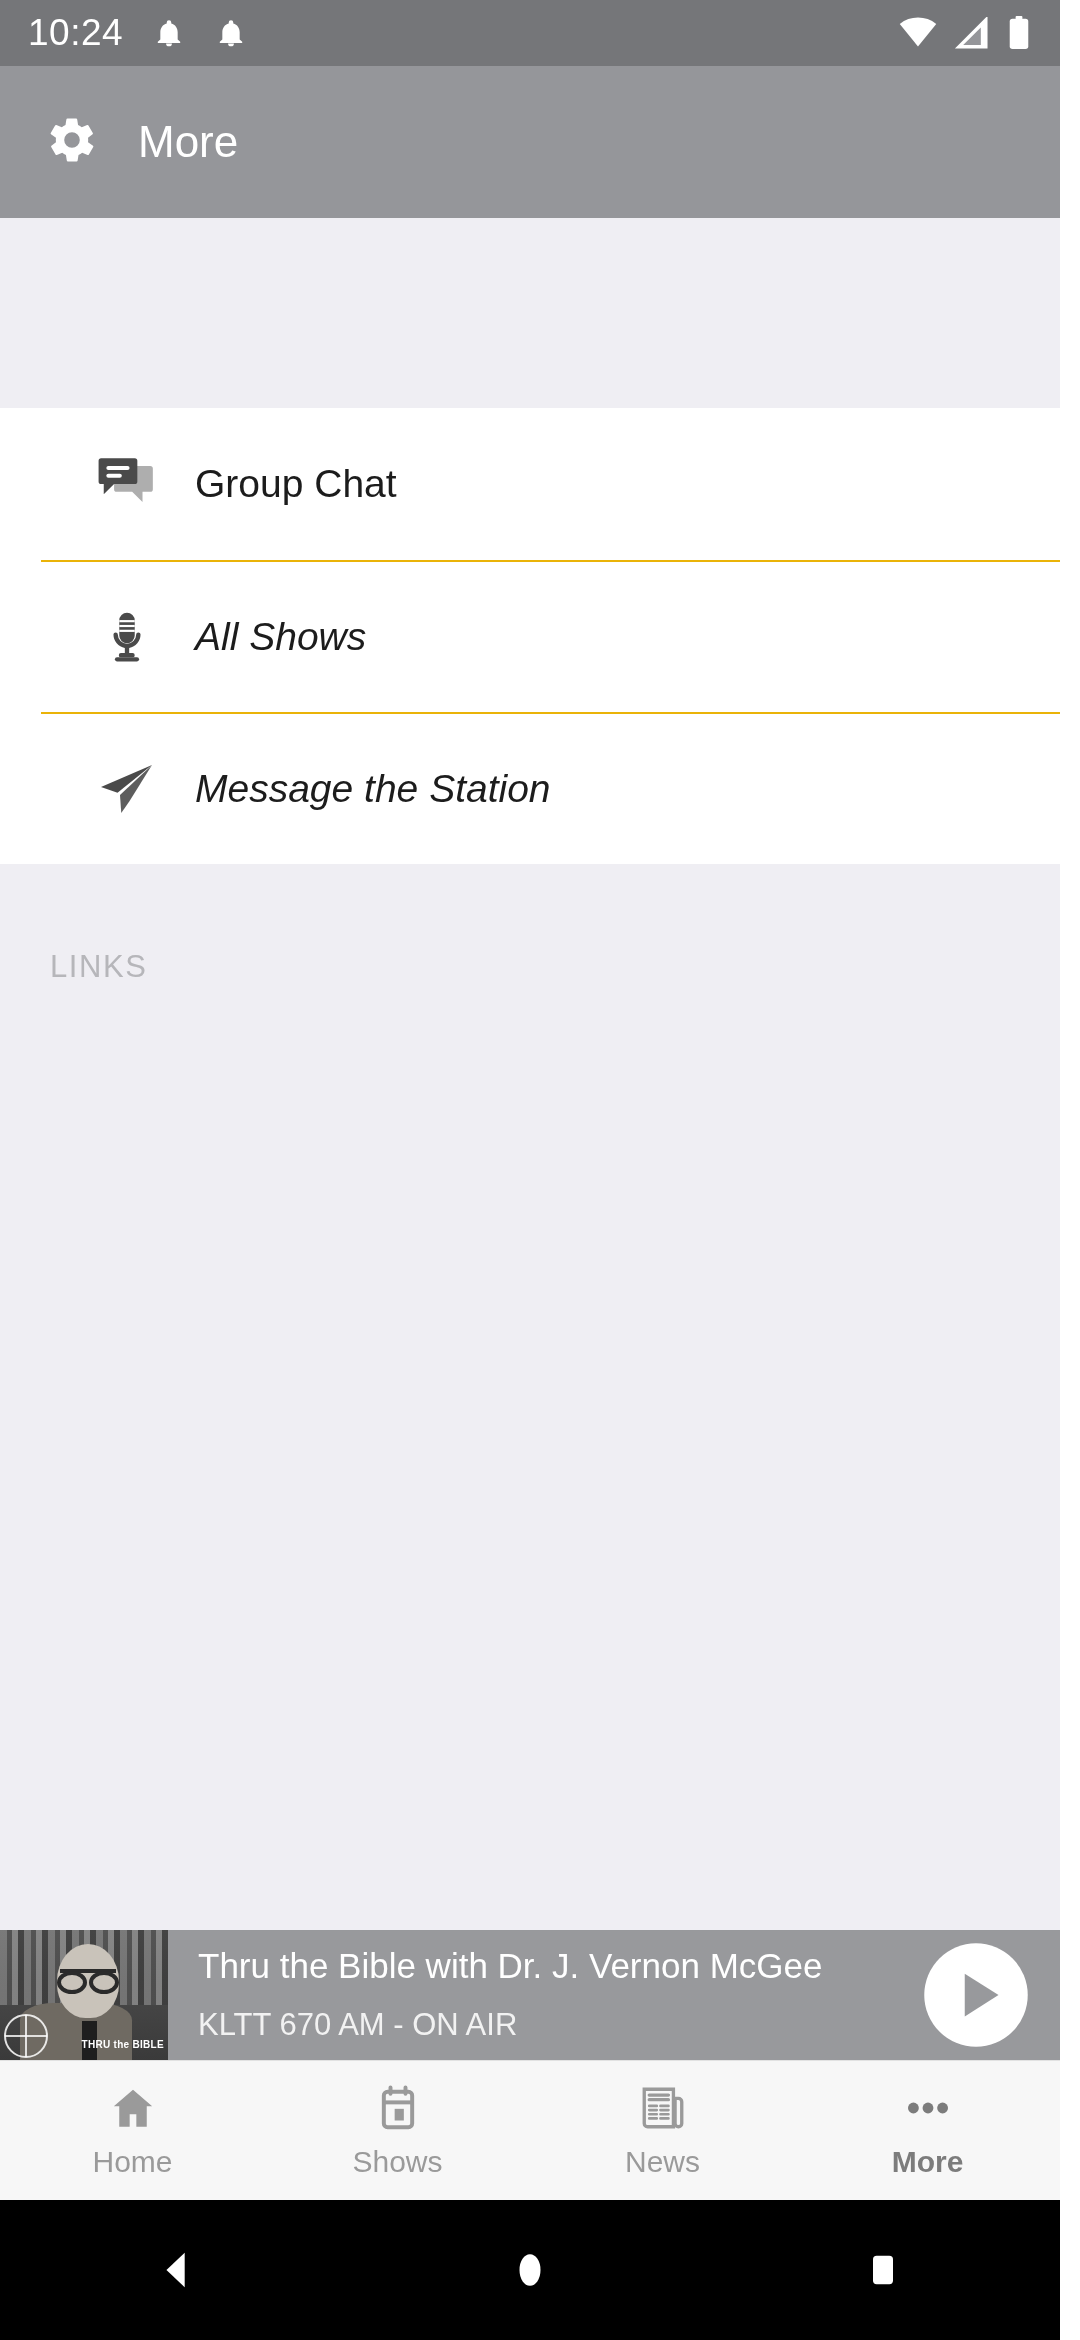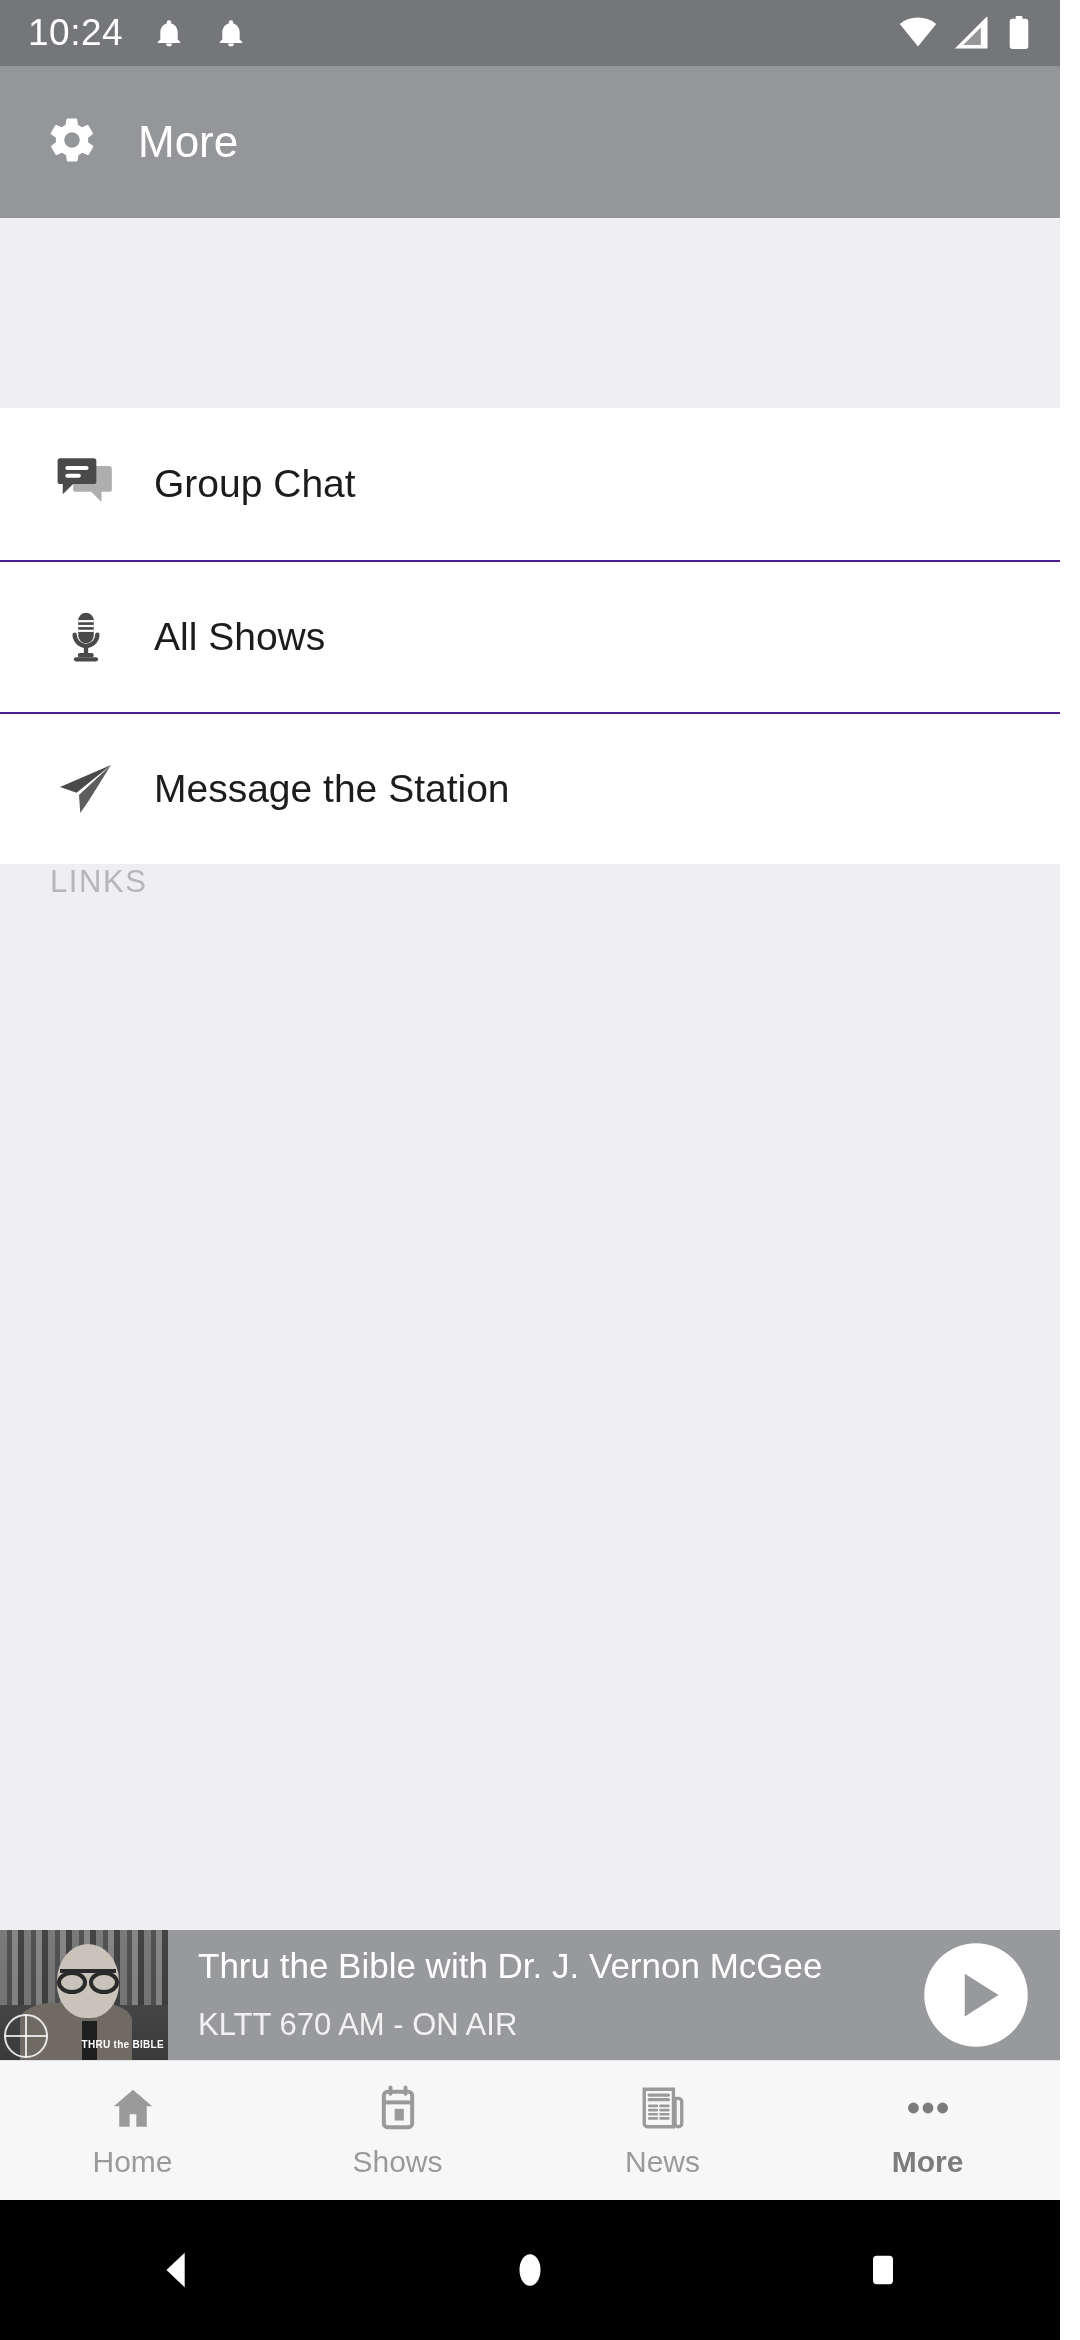--- a/index.html
+++ b/index.html
@@ -57,39 +57,40 @@
   }
   .spacer-top { height:190px; background:#EFEEF3; flex:0 0 auto; }
   .section-white { background:#ffffff; flex:0 0 auto; }
 
   .row {
     height:152px;
     display:flex; align-items:center;
     padding:0 50px;
     background:#ffffff;
     position:relative;
-  }
-  .row + .row { border-top:2px solid #4c1d95; }
+    margin-left:41px;
+  }
+  .row + .row { border-top:2px solid #eab308;font-style:italic; }
   .row-icon {
     width:72px; min-width:72px;
     display:flex; align-items:center; justify-content:center;
   }
   .row-label {
     font-size:39px;
     color:#1c1c1c;
     margin-left:32px;
   }
   .row.no-icon .row-label { margin-left:0; }
 
   
   .section-header {
     height:130px;
     background:#EFEEF3;
-    display:flex; align-items:flex-start;
-    padding:0 50px;
+    display:flex; align-items:flex-end;
+    padding:9px 50px;
     flex:0 0 auto;
   }
   .section-header-text {
     font-size:31px;
     color:#B6B6BA;
     letter-spacing:1.6px;
   }
   .spacer-bottom { flex:1 1 auto; background:#EFEEF3; min-height:10px; }
 
   

